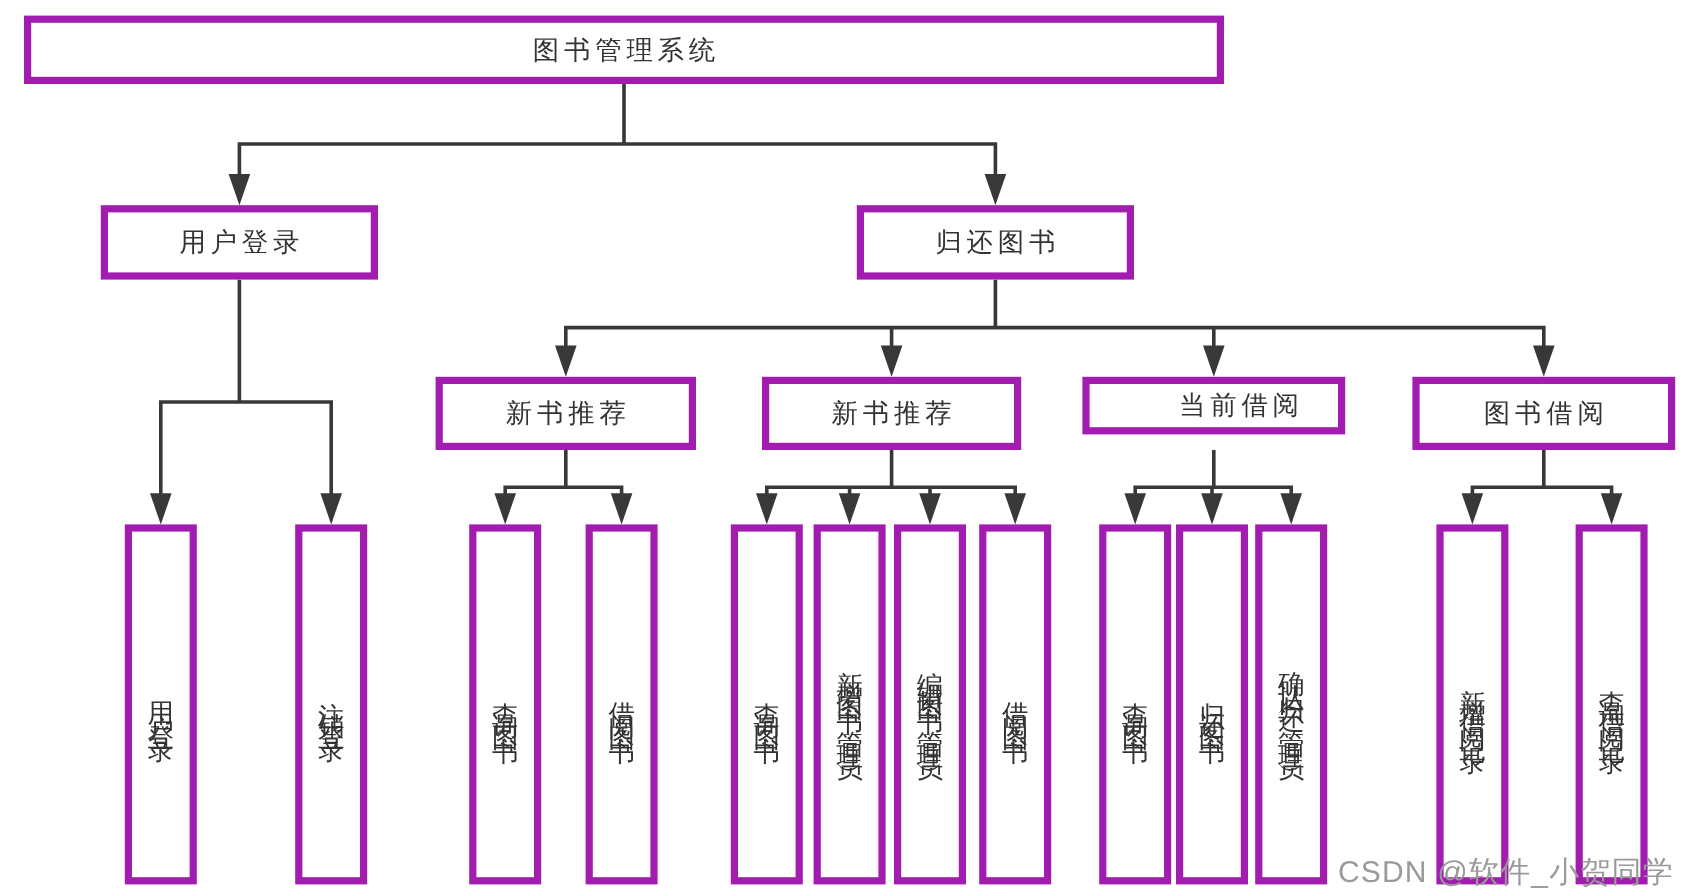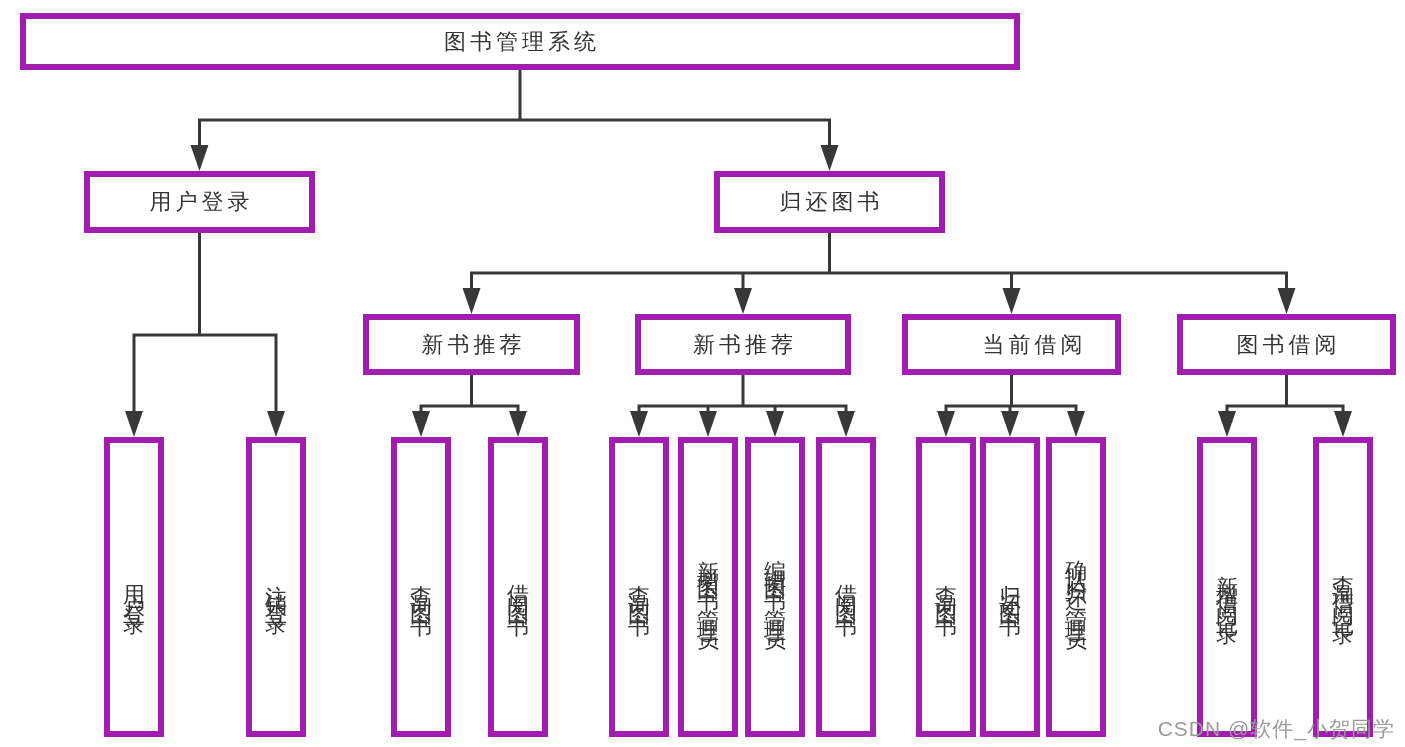--- a/index.html
+++ b/index.html
@@ -54,21 +54,21 @@
     text-orientation: mixed;
     font-size: 22px;
     line-height: 1;
     letter-spacing: 10px;
     white-space: nowrap;
   }
   .watermark {
     position: absolute;
     right: 10px;
     bottom: 4px;
-    font-size: 21px;
+    font-size: 25px;
     letter-spacing: 1px;
     color: #9a9a9a;
     white-space: nowrap;
   }
 </style>
 </head>
 <body>
 
 <div class="canvas">
 
@@ -108,21 +108,21 @@
     <polygon points="1334,411 1352,411 1343,437"></polygon>
   </svg>
 
   <div class="node h-node" style="left:20px; top:13px; width:1000px; height:57px;">图书管理系统</div>
 
   <div class="node h-node" style="left:84px; top:171px; width:231px; height:62px;">用户登录</div>
   <div class="node h-node" style="left:714px; top:171px; width:231px; height:62px;">归还图书</div>
 
   <div class="node h-node" style="left:363px; top:314px; width:217px; height:61px;">新书推荐</div>
   <div class="node h-node" style="left:635px; top:314px; width:216px; height:61px;">新书推荐</div>
-  <div class="node h-node" style="left:902px; top:314px; width:219px; height:61px;padding-left:42px;">当前借阅</div>
+  <div class="node h-node" style="left:902px; top:314px; width:219px; height:48px;padding-left:42px;">当前借阅</div>
   <div class="node h-node" style="left:1177px; top:314px; width:219px; height:61px;">图书借阅</div>
 
   <div class="node v-node" style="left:104px; top:437px; width:60px; height:300px;">
     <span>用户登录</span>
   </div>
   <div class="node v-node" style="left:246px; top:437px; width:60px; height:300px;">
     <span>注销登录</span>
   </div>
 
   <div class="node v-node" style="left:391px; top:437px; width:60px; height:300px;">

